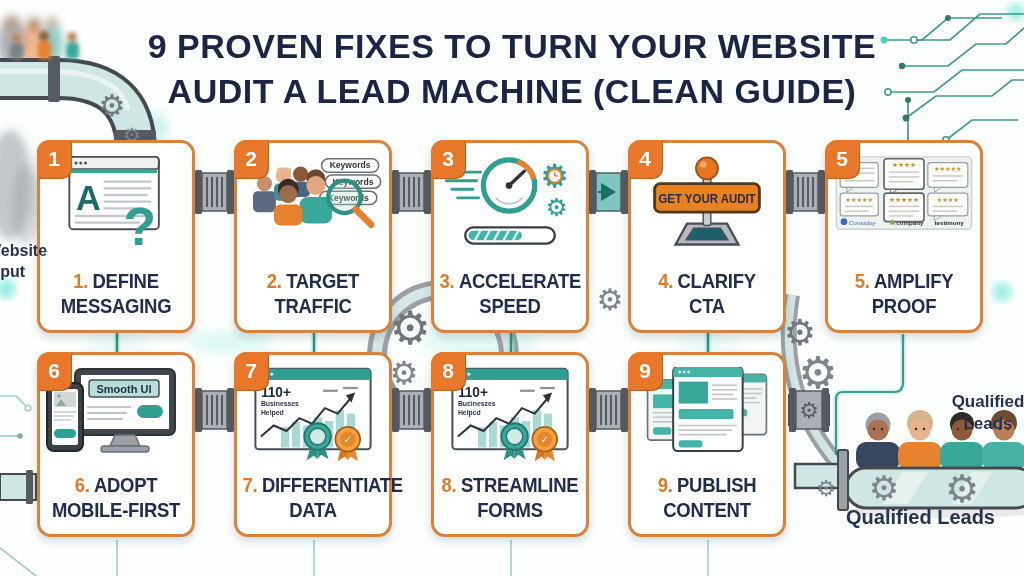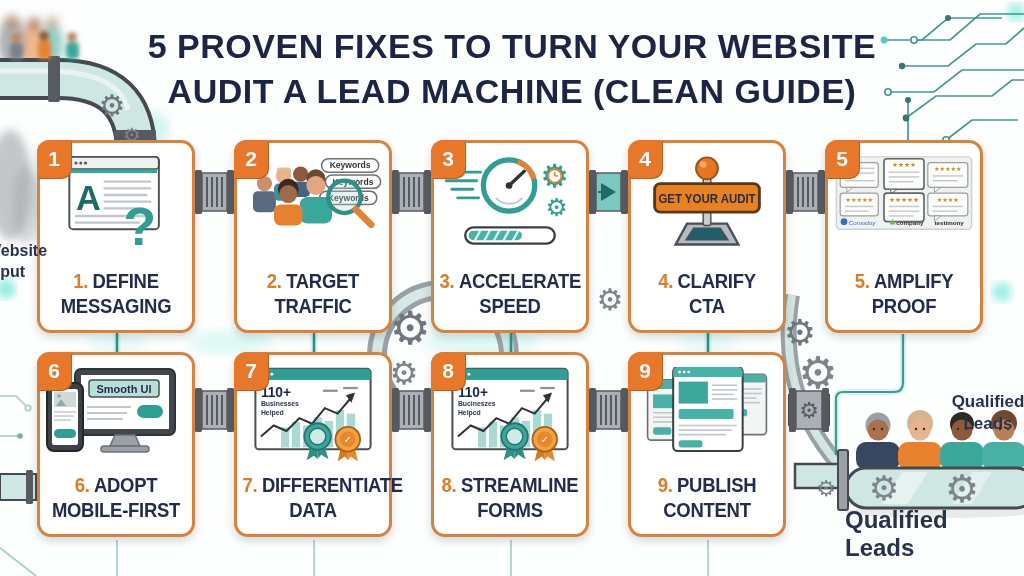--- a/index.html
+++ b/index.html
@@ -20,21 +20,21 @@
          border-radius:12px 2px 10px 2px;box-shadow:1px 1px 0 #b9601c;}
   .illus{display:block;margin:12px auto 0;}
   .card-label{position:absolute;left:-4px;right:-4px;bottom:12px;text-align:center;font-weight:800;
               color:#242c4e;font-size:21px;line-height:25px;letter-spacing:-.3px;
               transform:scaleX(.88);transform-origin:center;white-space:nowrap;}
   .card-label .num{color:#e07b26;margin-right:5px;}
 
   .side-label{position:absolute;z-index:4;color:#27324f;font-weight:700;}
   .lbl-input{left:-14px;top:240px;font-size:16px;line-height:21px;}
   .lbl-ql-top{left:948px;top:391px;width:80px;text-align:center;font-size:17px;line-height:22px;font-weight:600;}
-  .lbl-ql-cap{left:845px;top:506px;width:150px;text-align:left;font-size:24px;font-weight:600;}
+  .lbl-ql-cap{left:845px;top:506px;width:150px;text-align:right;font-size:20px;font-weight:600;}
 </style>
 </head>
 <body>
 
 <div class="stage">
 
   <svg class="bg" width="1024" height="576" viewBox="0 0 1024 576">
     <defs>
       <filter id="b2">
           <feGaussianBlur stdDeviation="2"></feGaussianBlur>
@@ -283,21 +283,21 @@
       <polygon points="902,472 928,472 908,504 882,504" fill="#ffffff" opacity=".45"></polygon>
       <polygon points="972,472 992,472 972,504 952,504" fill="#ffffff" opacity=".4"></polygon>
       <text class="gear" x="884" y="500" text-anchor="middle" font-size="34" fill="#7d848c">⚙</text>
       <text class="gear" x="962" y="502" text-anchor="middle" font-size="38" fill="#7d848c">⚙</text>
       <rect x="838" y="450" width="10" height="60" rx="2" fill="#9aa0a6" stroke="#454a50" stroke-width="2"></rect>
       <text class="gear" x="826" y="496" text-anchor="middle" font-size="22" fill="#7d848c">⚙</text>
     </g>
   </svg>
 
   <div class="title">
-    <div>5 PROVEN FIXES TO TURN YOUR WEBSITE</div>
+    <div>9 PROVEN FIXES TO TURN YOUR WEBSITE</div>
     <div>AUDIT A LEAD MACHINE (CLEAN GUIDE)</div>
   </div>
 
   <div class="side-label lbl-input">
     <div>Website</div>
     <div>Input</div>
   </div>
   <div class="side-label lbl-ql-top">
     <div>Qualified</div>
     <div>Leads</div>

